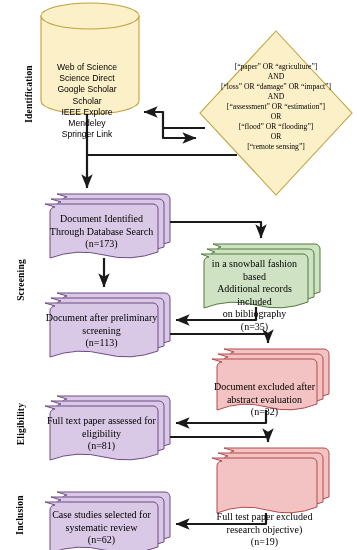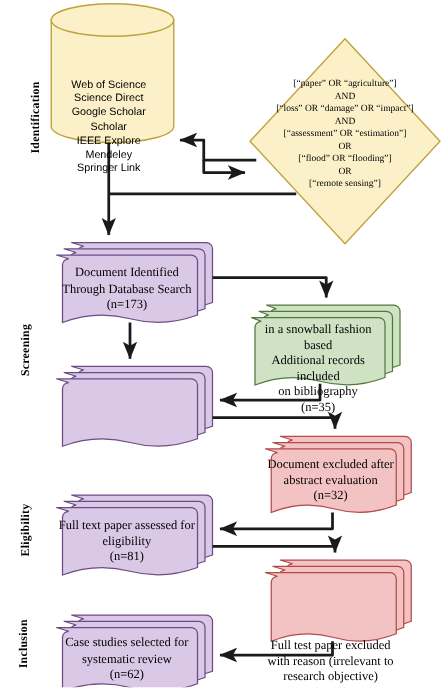--- a/index.html
+++ b/index.html
@@ -199,36 +199,40 @@
     <div>(n=173)</div>
   </div>
 
   <div class="shape-text t-box" style="left:201px; top:258px; width:107px;">
     <div>in a snowball fashion based</div>
     <div>Additional records included</div>
     <div>on  bibliography</div>
     <div>(n=35)</div>
   </div>
 
-
-  <div class="shape-text t-box" style="left:212px; top:366px; width:105px;text-align:center;">
+  <div class="shape-text t-box" style="left:45px; top:312px; width:113px;">
+    <div>Document after preliminary</div>
+    <div>screening</div>
+    <div>(n=113)</div>
+  </div>
+
+  <div class="shape-text t-box" style="left:212px; top:381px; width:105px;text-align:center;">
     <div>Document excluded after</div>
     <div>abstract evaluation</div>
     <div>(n=32)</div>
   </div>
 
   <div class="shape-text t-box" style="left:45px; top:415px; width:113px;">
     <div>Full text paper assessed for</div>
     <div>eligibility</div>
     <div>(n=81)</div>
   </div>
 
   <div class="shape-text t-box" style="left:212px; top:463px; width:105px;margin-top:48px;">
     <div>Full test paper excluded</div>
-    <div>with reason (irrelevant to</div>
     <div>research objective)</div>
     <div>(n=19)</div>
   </div>
 
   <div class="shape-text t-box" style="left:45px; top:509px; width:113px;">
     <div>Case studies selected for</div>
     <div>systematic review</div>
     <div>(n=62)</div>
   </div>
 

